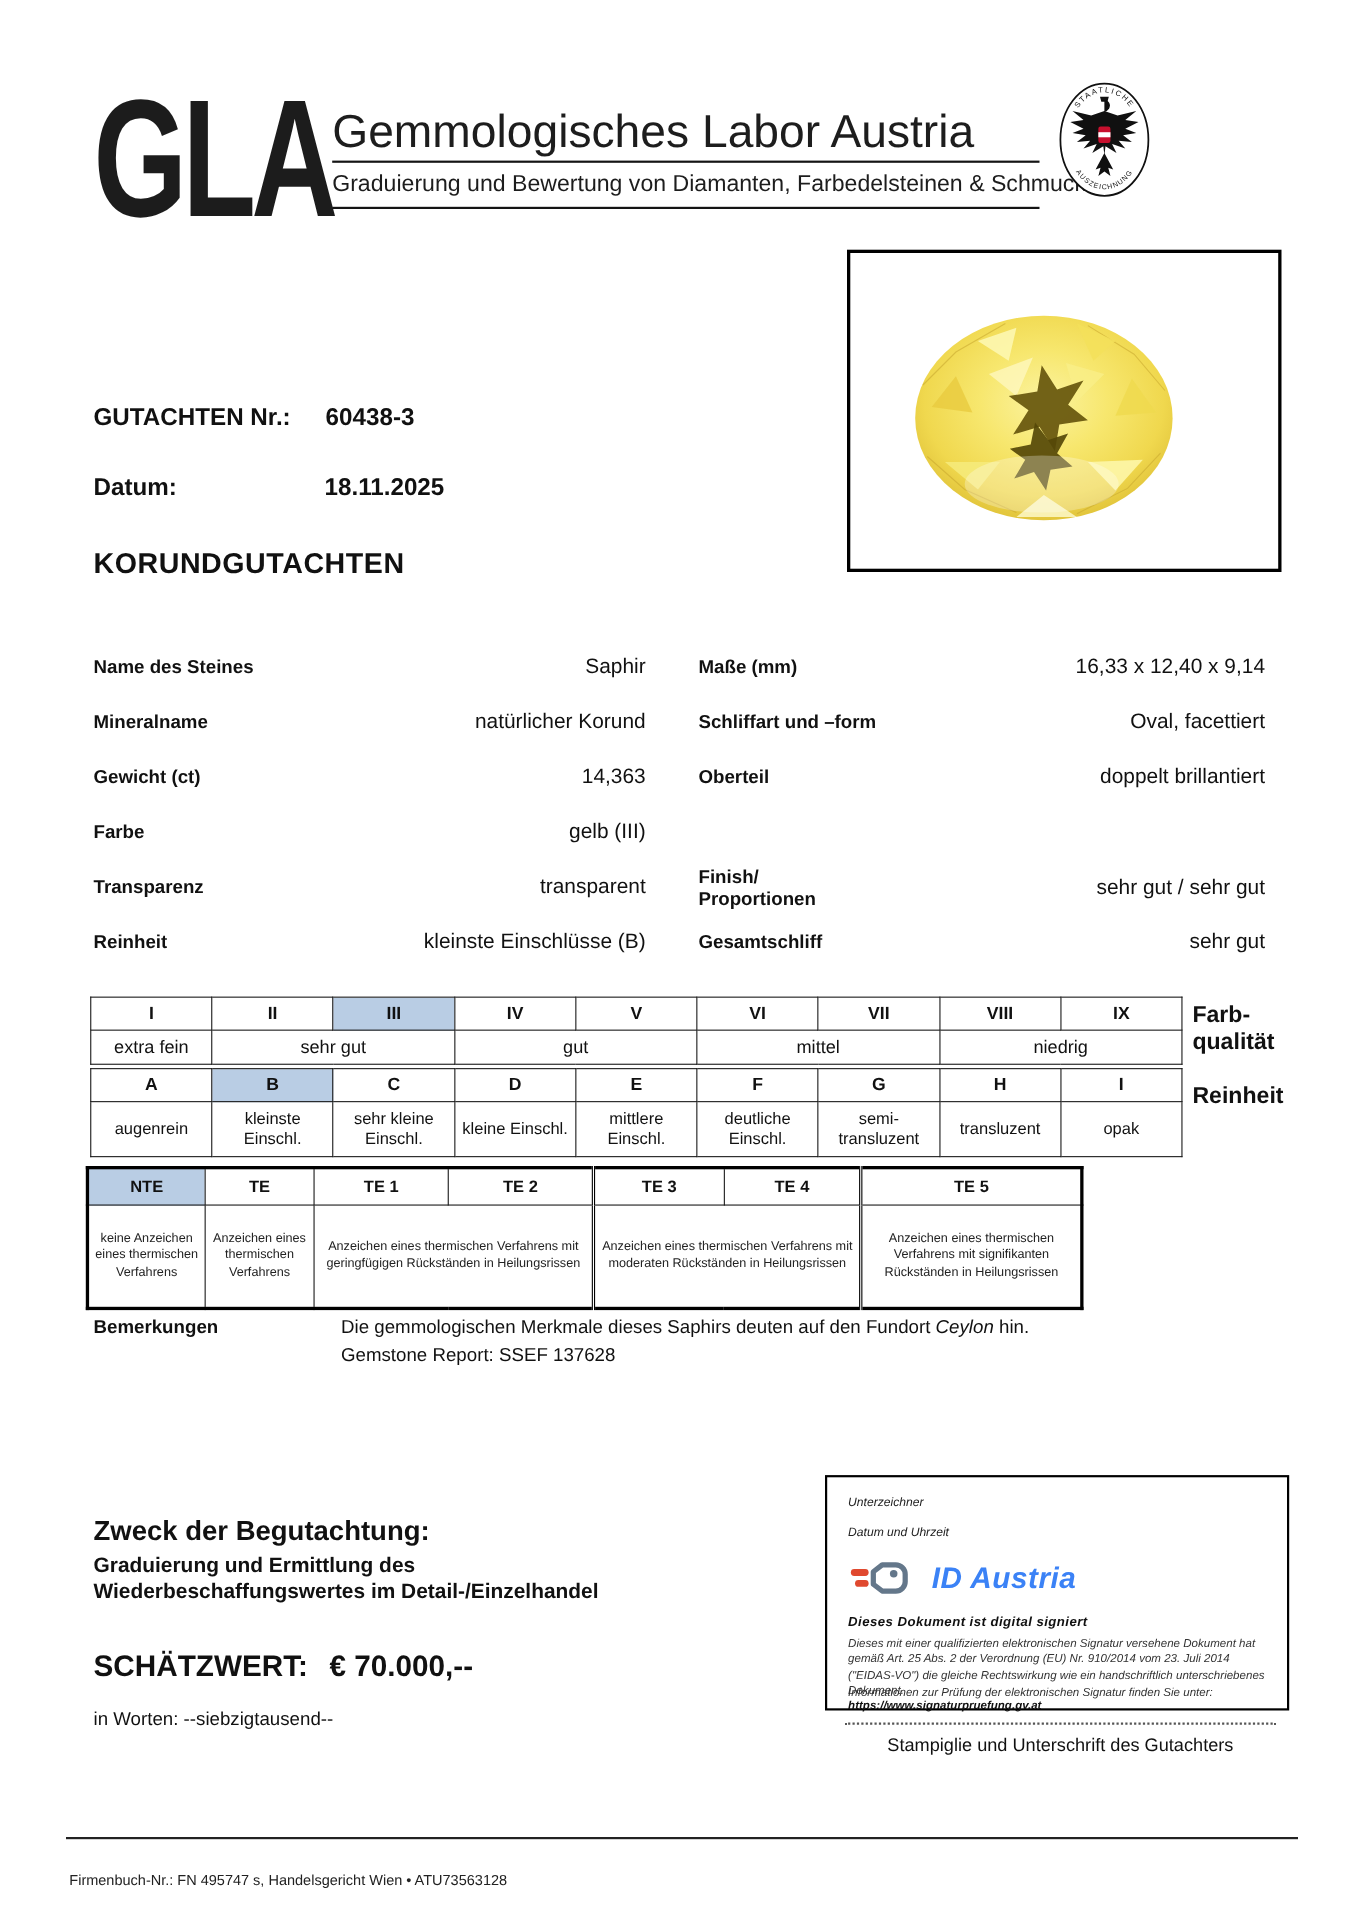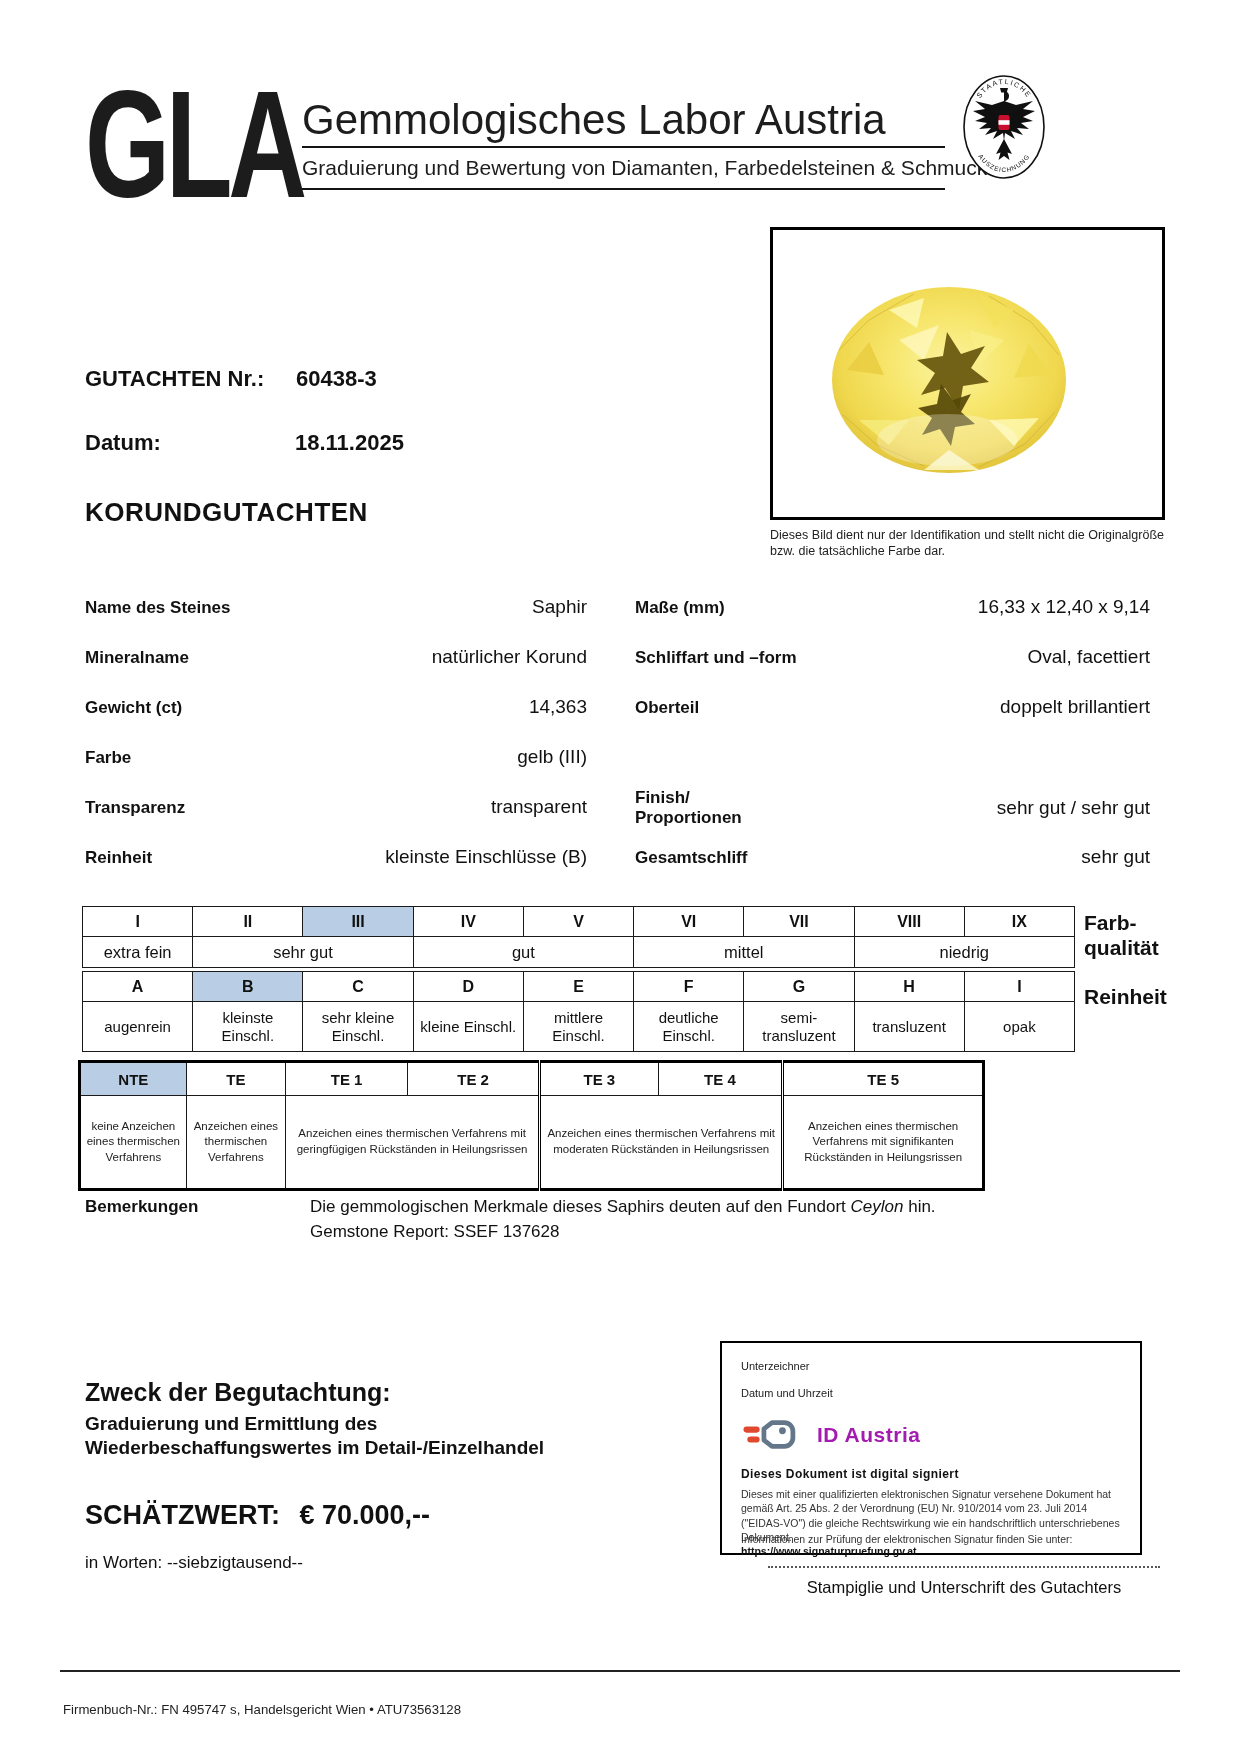--- a/index.html
+++ b/index.html
@@ -47,21 +47,21 @@
   .purpose-line{font-size:19px;font-weight:700;}
   .value-line{font-size:27px;font-weight:700;white-space:nowrap;}
   .in-words{font-size:17px;}
   
   .sig-box{border:2px solid #000;background:#fff;}
   .sig-small{font-size:11px;color:#222;}
   .sig-signed{font-size:12px;font-weight:700;letter-spacing:0.4px;}
   .sig-legal{font-size:10.5px;line-height:1.38;color:#333;}
   .sig-info{font-size:10.5px;color:#333;}
   .sig-info b{color:#111;}
-  .id-wordmark{font-size:21px;font-weight:700;color:#a21caf;letter-spacing:0.5px;}
+  .id-wordmark{font-size:27px;font-weight:700;color:#3b82f6;letter-spacing:0.5px;}
   .dotted{border-top:2px dotted #555;}
   .stamp-caption{font-size:16.5px;text-align:center;}
   
   .footer-text{font-size:13.2px;color:#222;white-space:nowrap;}
 </style>
 </head>
 <body>
 
 <div class="page">
 
@@ -125,21 +125,20 @@
       <polygon points="30,140 60,165 80,140" fill="#f6eb7d" opacity="0.85"></polygon>
       <polygon points="210,138 185,166 160,140" fill="#fdf6a8" opacity="0.9"></polygon>
       <polygon points="95,190 120,170 150,190" fill="#fbf5c0" opacity="0.9"></polygon>
       <polygon points="70,60 110,45 95,80" fill="#fff9c8" opacity="0.7"></polygon>
       <polygon points="140,50 175,60 150,85" fill="#f9ef8a" opacity="0.7"></polygon>
       <path d="M118,52 L132,74 L156,66 L142,88 L160,102 L134,106 L130,130 L116,108 L92,115 L106,93 L88,80 L114,76 Z" fill="#6a5a10" opacity="0.95"></path>
       <path d="M112,104 L124,120 L142,114 L132,132 L146,144 L126,147 L122,166 L111,149 L93,155 L103,138 L89,128 L108,124 Z" fill="#554808" opacity="0.92"></path>
       <ellipse cx="118" cy="160" rx="70" ry="26" fill="#ffffff" opacity="0.28"></ellipse>
     </svg>
   </div>
-  <div class="abs photo-caption" style="left:770px;top:527px;width:394px;">Dieses Bild dient nur der Identifikation und stellt nicht die Originalgröße bzw. die tatsächliche Farbe dar.</div>
 
   <div class="abs prop-row" style="left:85px;top:596px;width:502px;">
     <span class="prop-label">Name des Steines</span>
     <span class="prop-value">Saphir</span>
   </div>
   <div class="abs prop-row" style="left:85px;top:646px;width:502px;gap:28px;">
     <span class="prop-label">Mineralname</span>
     <span class="prop-value">natürlicher Korund</span>
   </div>
   <div class="abs prop-row" style="left:85px;top:696px;width:502px;">
@@ -277,21 +276,21 @@
   <div class="abs purpose-title" style="left:85px;top:1378px;">Zweck der Begutachtung:</div>
   <div class="abs purpose-line" style="left:85px;top:1413px;">Graduierung und Ermittlung des</div>
   <div class="abs purpose-line" style="left:85px;top:1437px;">Wiederbeschaffungswertes im Detail-/Einzelhandel</div>
 
   <div class="abs value-line" style="left:85px;top:1500px;">
     <span>SCHÄTZWERT:</span>
     <span style="margin-left:12px;">€ 70.000,--</span>
   </div>
   <div class="abs in-words" style="left:85px;top:1553px;">in Worten: --siebzigtausend--</div>
 
-  <div class="abs sig-box" style="left:720px;top:1341px;width:418px;height:210px;">
+  <div class="abs sig-box" style="left:750px;top:1341px;width:418px;height:210px;font-style:italic;">
     <div class="abs sig-small" style="left:19px;top:17px;">Unterzeichner</div>
     <div class="abs sig-small" style="left:19px;top:44px;">Datum und Uhrzeit</div>
 
     <div class="abs" style="left:19px;top:72px;height:40px;display:flex;align-items:center;">
       <svg width="62" height="38" viewBox="0 0 62 40">
         <rect x="1" y="11" width="17" height="6.5" rx="3.2" fill="#e0492f"></rect>
         <rect x="5" y="21.5" width="13" height="6.5" rx="3.2" fill="#e0492f"></rect>
         <path d="M31,7 h13 a9,9 0 0 1 9,9 v7 a9,9 0 0 1 -9,9 h-13 l-8.5,-6.5 v-12 z" fill="none" stroke="#64778a" stroke-width="5" stroke-linejoin="round"></path>
         <circle cx="42" cy="15.5" r="3.6" fill="#64778a"></circle>
       </svg>

